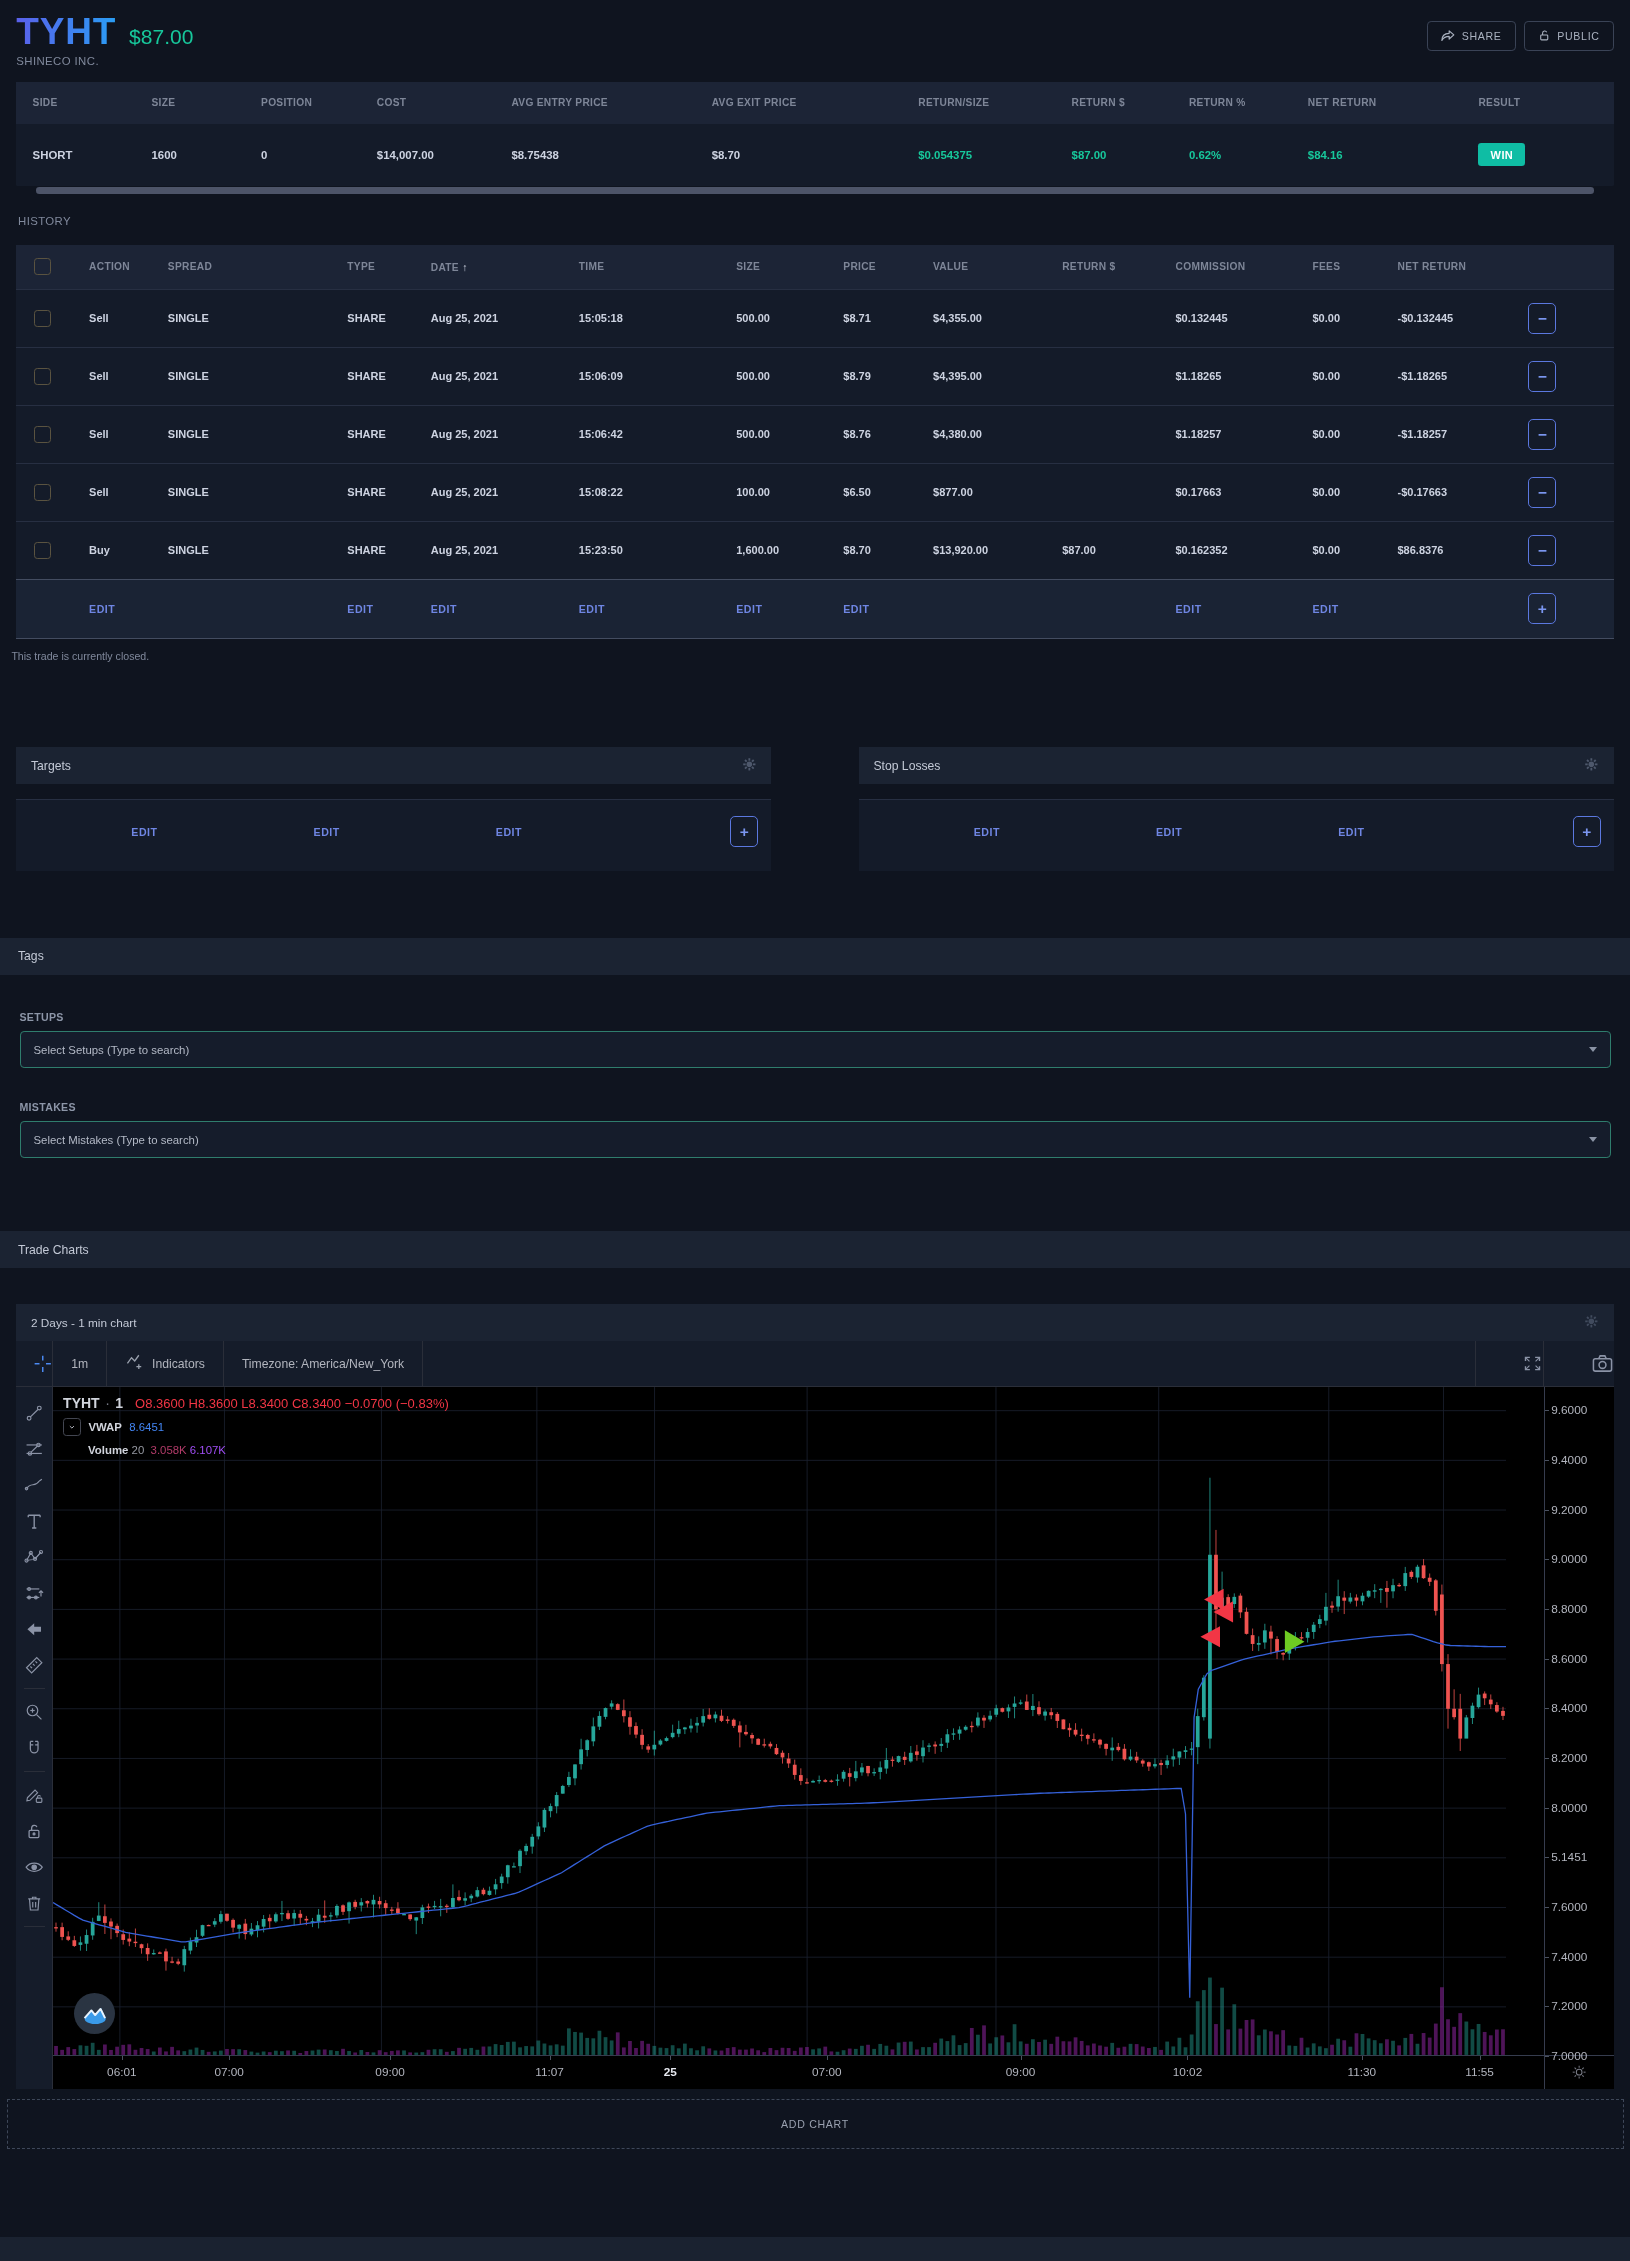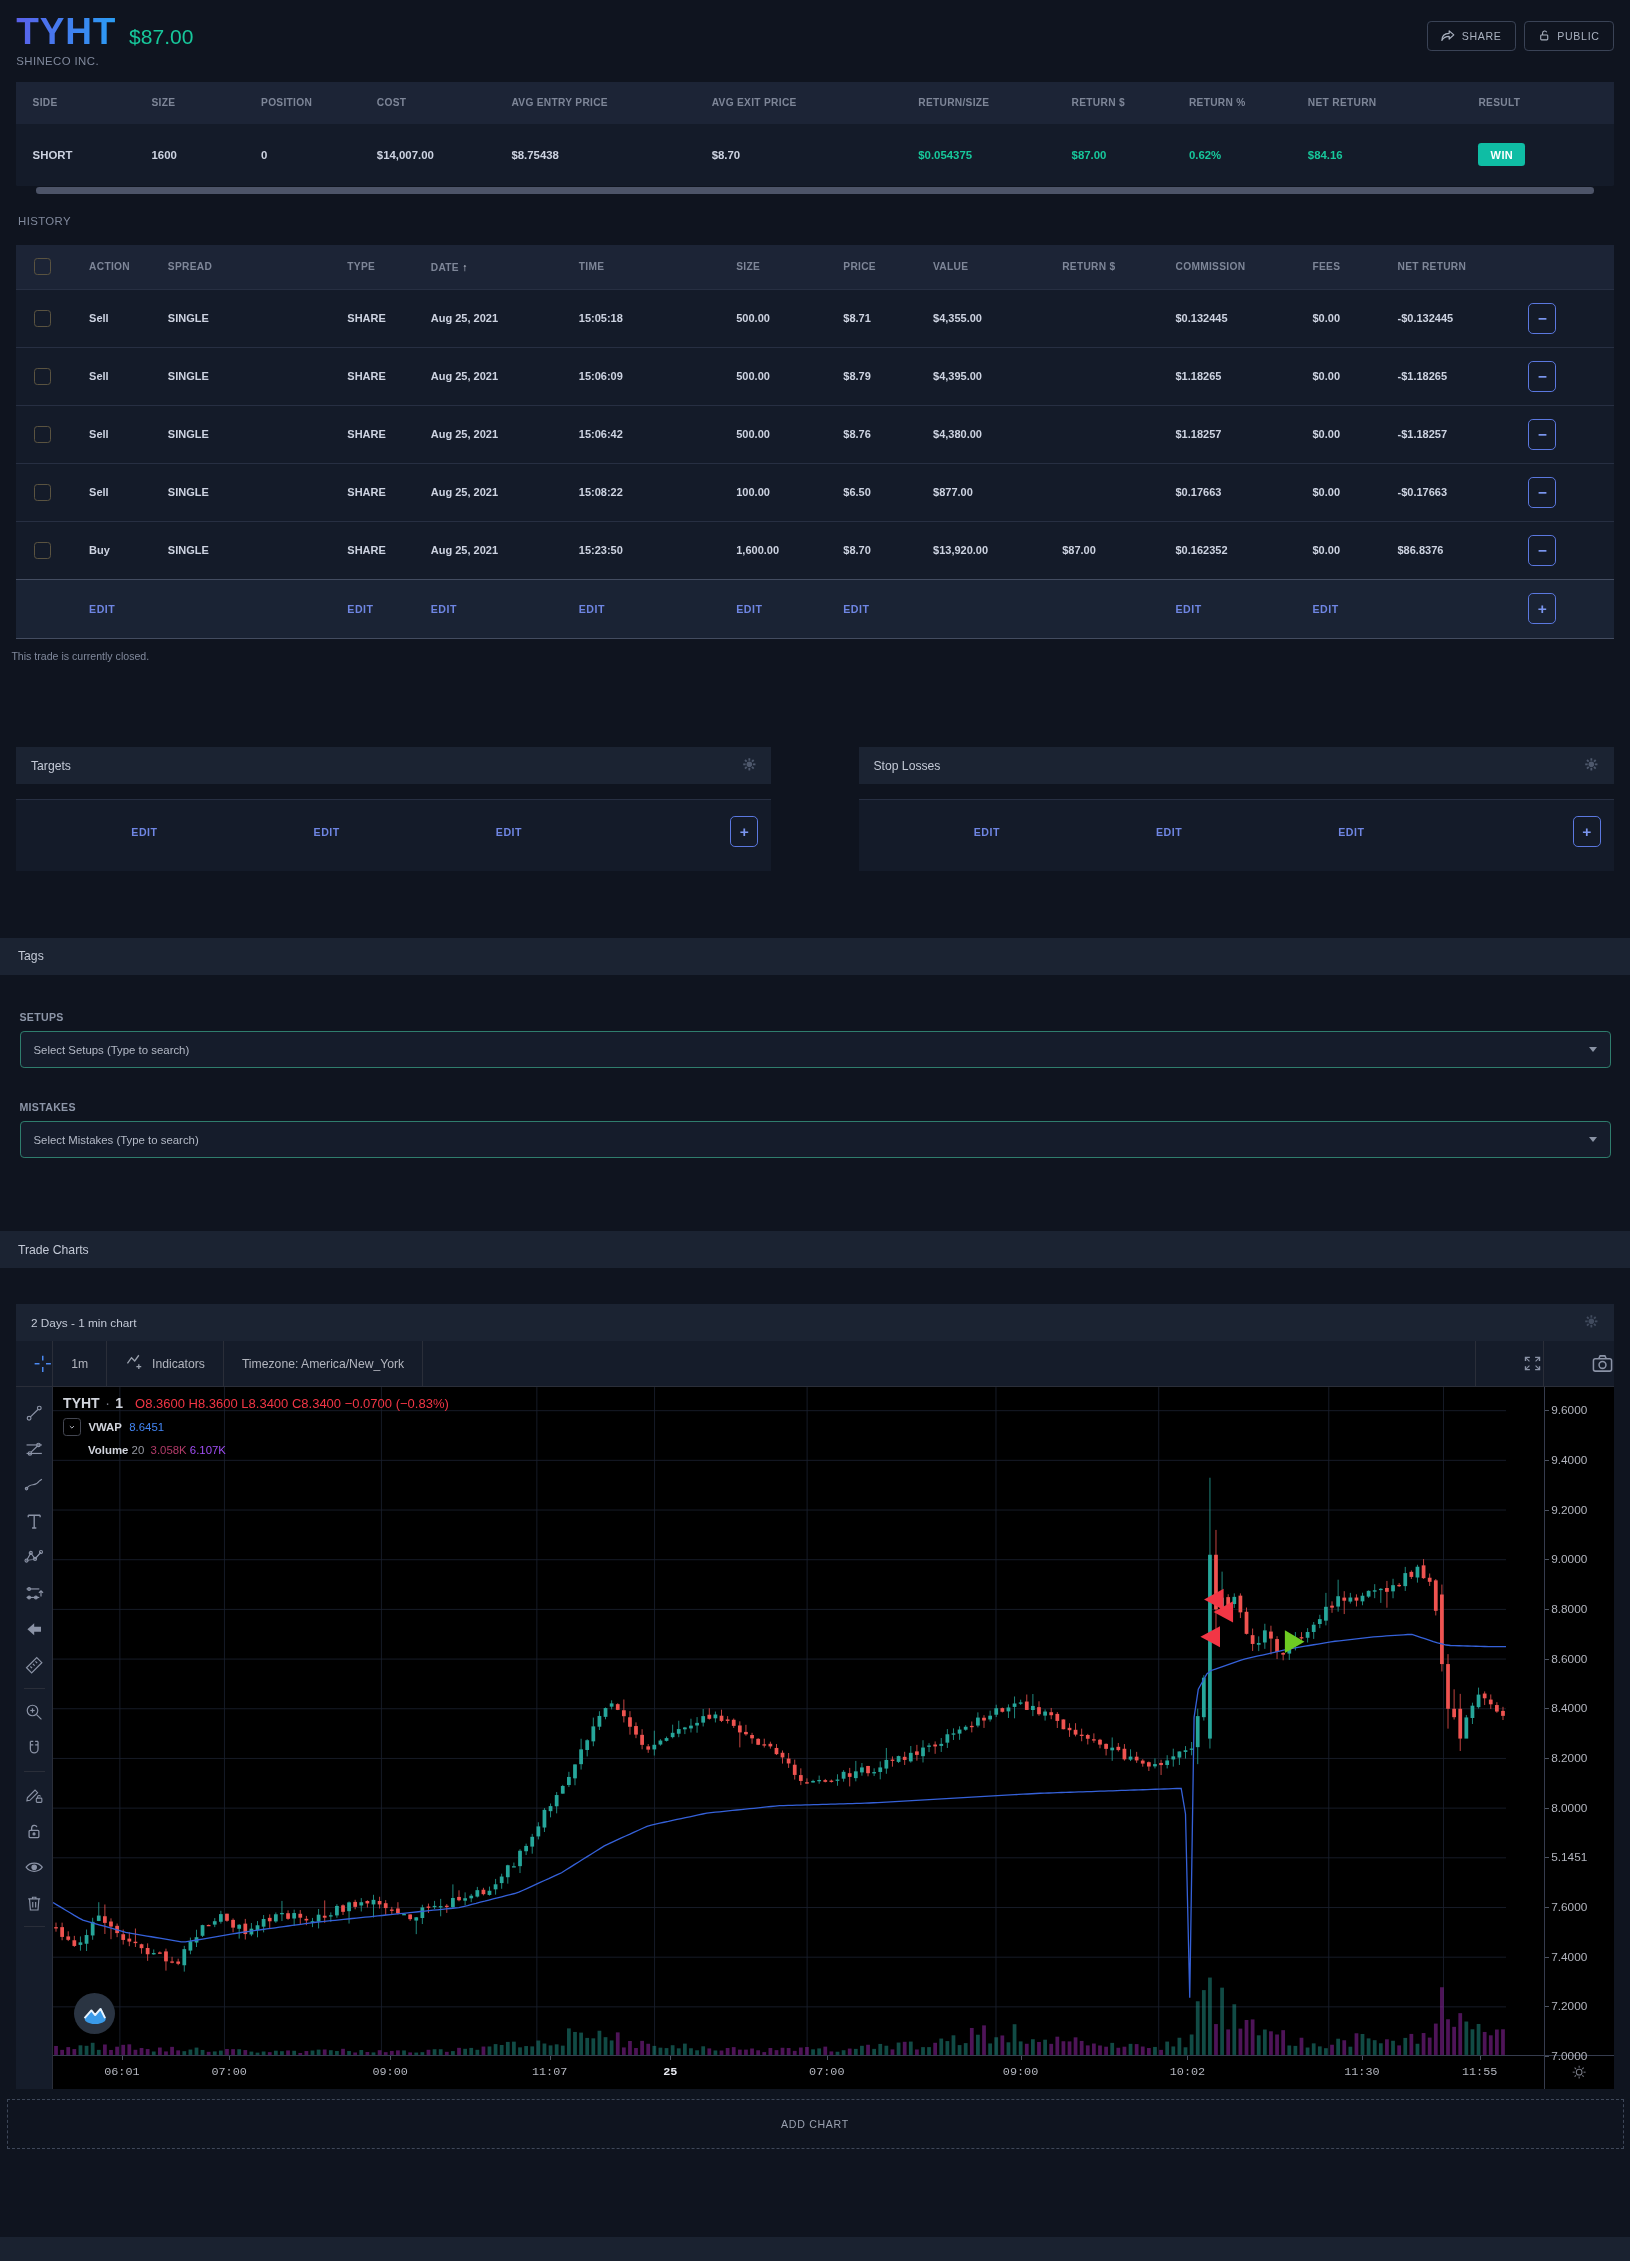--- a/index.html
+++ b/index.html
@@ -95,21 +95,21 @@
   .lg-row3 { margin-top:8.1px; margin-left:25px; font-size:11.4px; }
   .lg-gray { color:#9598a1; }
   .lg-ma { color:#b23b69; }
   .lg-cur { color:#a04ef5; }
   .tv-logo { position:absolute; left:21px; bottom:21px; width:41px; height:41px; border-radius:50%;
      background:#2a3442; display:flex; align-items:center; justify-content:center; z-index:2; cursor:pointer; }
   .tv-paxis { position:relative; background:#000; border-left:0.8px solid #363c4e; overflow:visible; }
   .plabel { position:absolute; left:6.5px; font-size:11.8px; color:#b2b5be; white-space:nowrap; }
   .plabel::before { content:""; position:absolute; left:-6.5px; top:50%; width:4.1px; border-top:0.8px solid #4b5260; }
   .tv-taxis { position:relative; background:#000; border-top:0.8px solid #363c4e; }
-  .tlabel { position:absolute; top:9px; transform:translateX(-50%); font-size:11.8px; color:#b2b5be;font-family:Liberation Mono, monospace; }
+  .tlabel { position:absolute; top:9px; transform:translateX(-50%); font-size:11.8px; color:#b2b5be; }
   .tlabel.major { color:#e6e8ef; font-weight:bold; }
   .ttick { position:absolute; top:0; width:0.8px; height:4.1px; background:#4b5260; }
   .tv-corner { background:#000; border-left:0.8px solid #363c4e; border-top:0.8px solid #363c4e;
      display:flex; align-items:center; justify-content:center; }
   .tv-blcell { background:#151c2a; border-right:0.8px solid #2a2e39; }
 
   .add-chart { margin:9.8px 6.5px 0 6.5px; height:50px; border:0.8px dashed #3e4759; display:flex; align-items:center; justify-content:center;
      font-size:10.6px; color:#9aa1b0; letter-spacing:0.7px; cursor:pointer; }
   .bottom-strip { position:absolute; left:0; right:0; bottom:0; height:23.6px; background:#1a2230; }
 </style>

